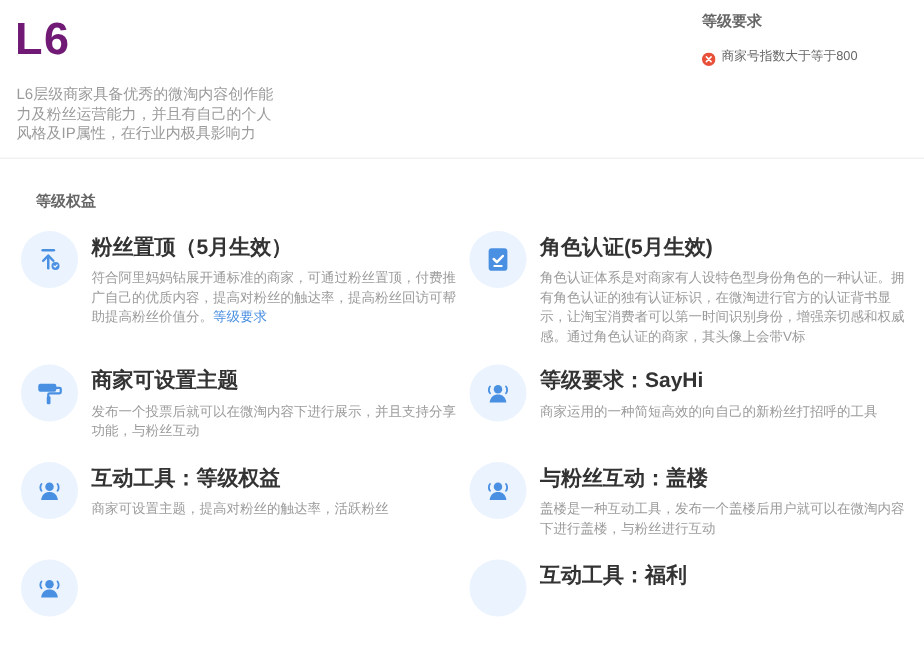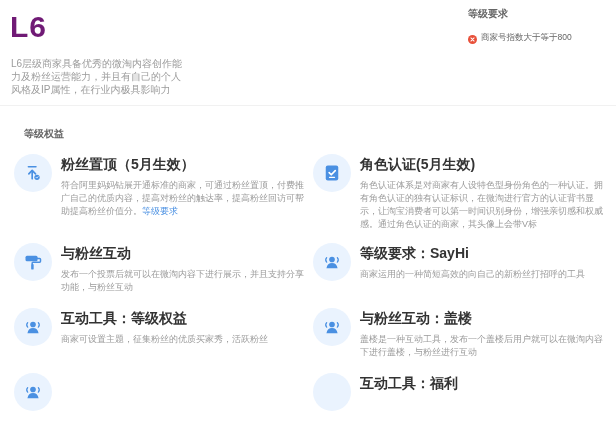--- a/index.html
+++ b/index.html
@@ -109,21 +109,21 @@
 
   <div class="card">
     <span class="card-icon">
         <svg viewBox="0 0 24 24" fill="none">
           <rect x="3" y="4.5" width="14.5" height="6.5" rx="1.8" fill="#4a90e2"></rect>
           <path d="M17.5 7.8h2.5a1 1 0 0 1 1 1v2.4a1 1 0 0 1-1 1h-8a1 1 0 0 0-1 1v1.3" stroke="#4a90e2" stroke-width="1.8" stroke-linecap="round" fill="none"></path>
           <rect x="9.8" y="14.5" width="3" height="6.5" rx="1" fill="#4a90e2"></rect>
         </svg>
       </span>
     <div class="card-body">
-      <h3 class="card-title">与粉丝互动</h3>
+      <h3 class="card-title">商家可设置主题</h3>
       <p class="card-desc"><span class="card-desc-text">发布一个投票后就可以在微淘内容下进行展示，并且支持分享功能，与粉丝互动</span></p>
     </div>
   </div>
 
   <div class="card">
     <span class="card-icon">
         <svg viewBox="0 0 24 24" fill="none">
           <circle cx="12" cy="9" r="3.4" fill="#4a90e2"></circle>
           <path d="M5.3 19.5c.6-4.2 3.2-6.3 6.7-6.3s6.1 2.1 6.7 6.3z" fill="#4a90e2"></path>
           <path d="M5.6 6.8c-1.2 1.4-1.2 4 0 5.4" stroke="#4a90e2" stroke-width="1.5" stroke-linecap="round" fill="none"></path>
@@ -140,21 +140,21 @@
     <span class="card-icon">
         <svg viewBox="0 0 24 24" fill="none">
           <circle cx="12" cy="9" r="3.4" fill="#4a90e2"></circle>
           <path d="M5.3 19.5c.6-4.2 3.2-6.3 6.7-6.3s6.1 2.1 6.7 6.3z" fill="#4a90e2"></path>
           <path d="M5.6 6.8c-1.2 1.4-1.2 4 0 5.4" stroke="#4a90e2" stroke-width="1.5" stroke-linecap="round" fill="none"></path>
           <path d="M18.4 6.8c1.2 1.4 1.2 4 0 5.4" stroke="#4a90e2" stroke-width="1.5" stroke-linecap="round" fill="none"></path>
         </svg>
       </span>
     <div class="card-body">
       <h3 class="card-title">互动工具：等级权益</h3>
-      <p class="card-desc"><span class="card-desc-text">商家可设置主题，征集粉丝的优质买家秀，活跃粉丝</span></p>
+      <p class="card-desc"><span class="card-desc-text">商家可设置主题，提高对粉丝的触达率，活跃粉丝</span></p>
     </div>
   </div>
 
   <div class="card">
     <span class="card-icon">
         <svg viewBox="0 0 24 24" fill="none">
           <circle cx="12" cy="9" r="3.4" fill="#4a90e2"></circle>
           <path d="M5.3 19.5c.6-4.2 3.2-6.3 6.7-6.3s6.1 2.1 6.7 6.3z" fill="#4a90e2"></path>
           <path d="M5.6 6.8c-1.2 1.4-1.2 4 0 5.4" stroke="#4a90e2" stroke-width="1.5" stroke-linecap="round" fill="none"></path>
           <path d="M18.4 6.8c1.2 1.4 1.2 4 0 5.4" stroke="#4a90e2" stroke-width="1.5" stroke-linecap="round" fill="none"></path>

